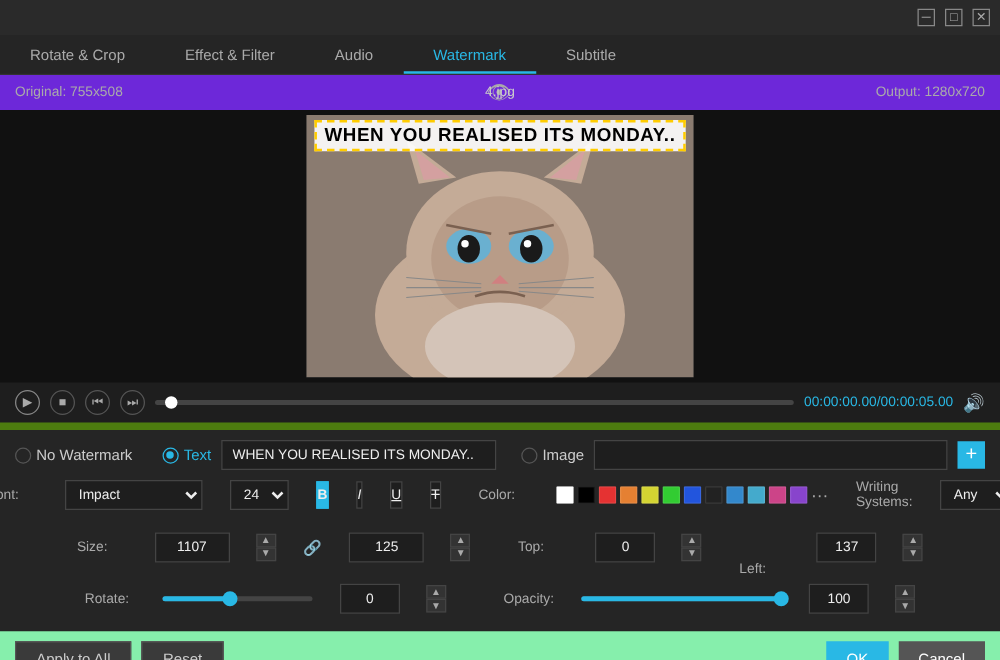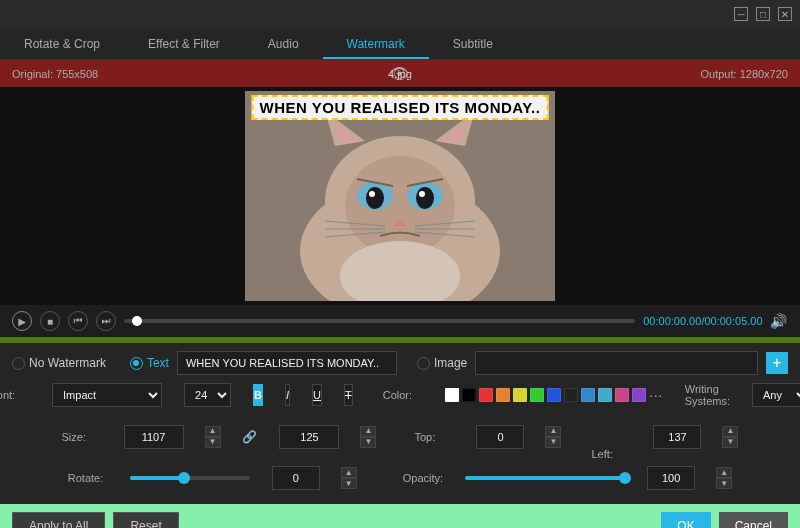--- a/index.html
+++ b/index.html
@@ -52,21 +52,21 @@
       color: #29b8e5;
       border-bottom: 2px solid #29b8e5;
     }
 
     
     .file-bar {
       display: flex;
       justify-content: space-between;
       align-items: center;
       padding: 4px 12px;
-      background: #7f1d1d;
+      background: #6d28d9;
       color: #aaa;
       font-size: 11px;
     }
 
     
     .video-area {
       display: flex;
       justify-content: center;
       align-items: center;
       background: #111;

